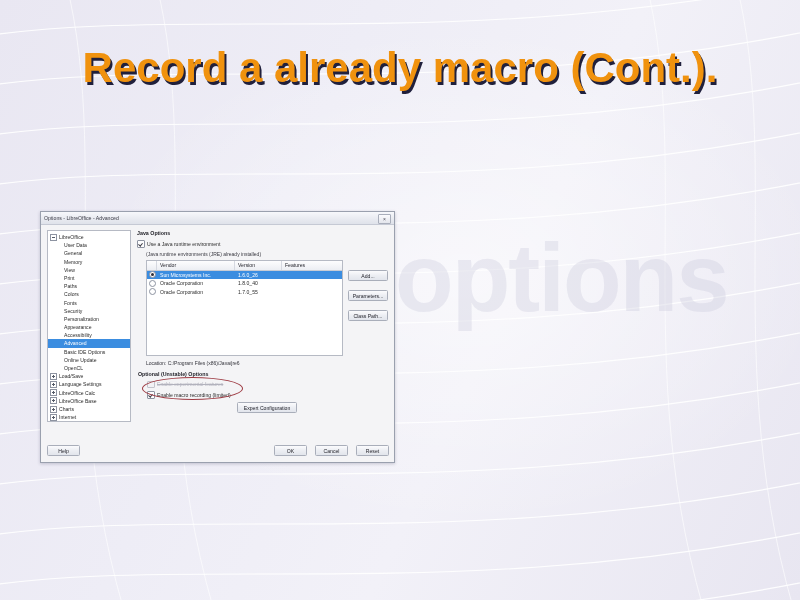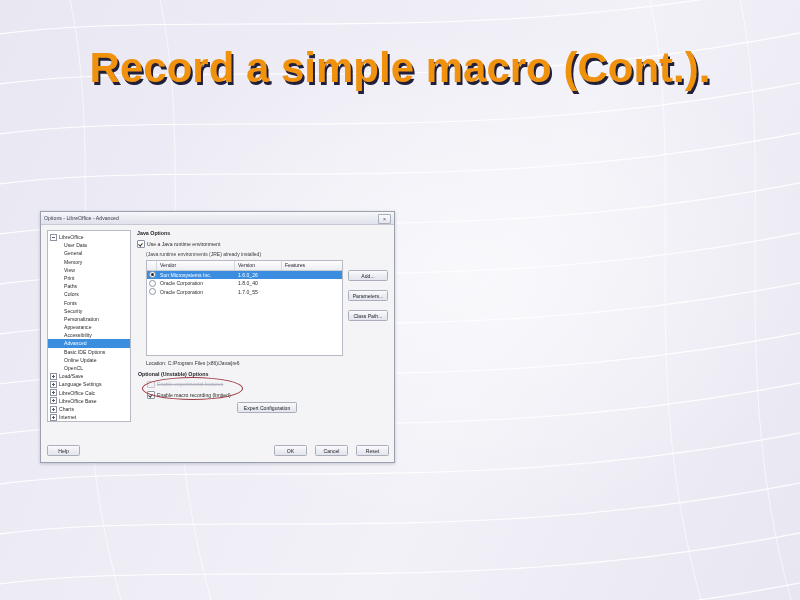--- a/index.html
+++ b/index.html
@@ -393,22 +393,23 @@
       <path d="M-40,640 C180,600 470,660 860,570"></path>
     </g>
     <g stroke="#ffffff" fill="none" stroke-width="0.9" opacity="0.7">
       <path d="M60,-40 C120,160 40,380 140,660"></path>
       <path d="M150,-40 C210,160 130,380 230,660"></path>
       <path d="M640,-40 C700,160 620,380 720,660"></path>
       <path d="M730,-40 C790,160 710,380 810,660"></path>
     </g>
   </svg>
 
-
-  <div id="slide-title" style="color: rgb(240, 146, 14); text-shadow: rgb(32, 32, 60) 2px 3px 0px;">Record a simple macro (Cont.).</div>
+  <div id="bg-watermark">options</div>
+
+  <div id="slide-title" style="color: rgb(240, 146, 14); text-shadow: rgb(32, 32, 60) 2px 3px 0px;">Record a already macro (Cont.).</div>
 
   <div id="dialog">
 
     <div class="titlebar">
       <span class="titlebar-text">Options - LibreOffice - Advanced</span>
       <div class="titlebar-close">
         <span>×</span>
       </div>
     </div>
 

